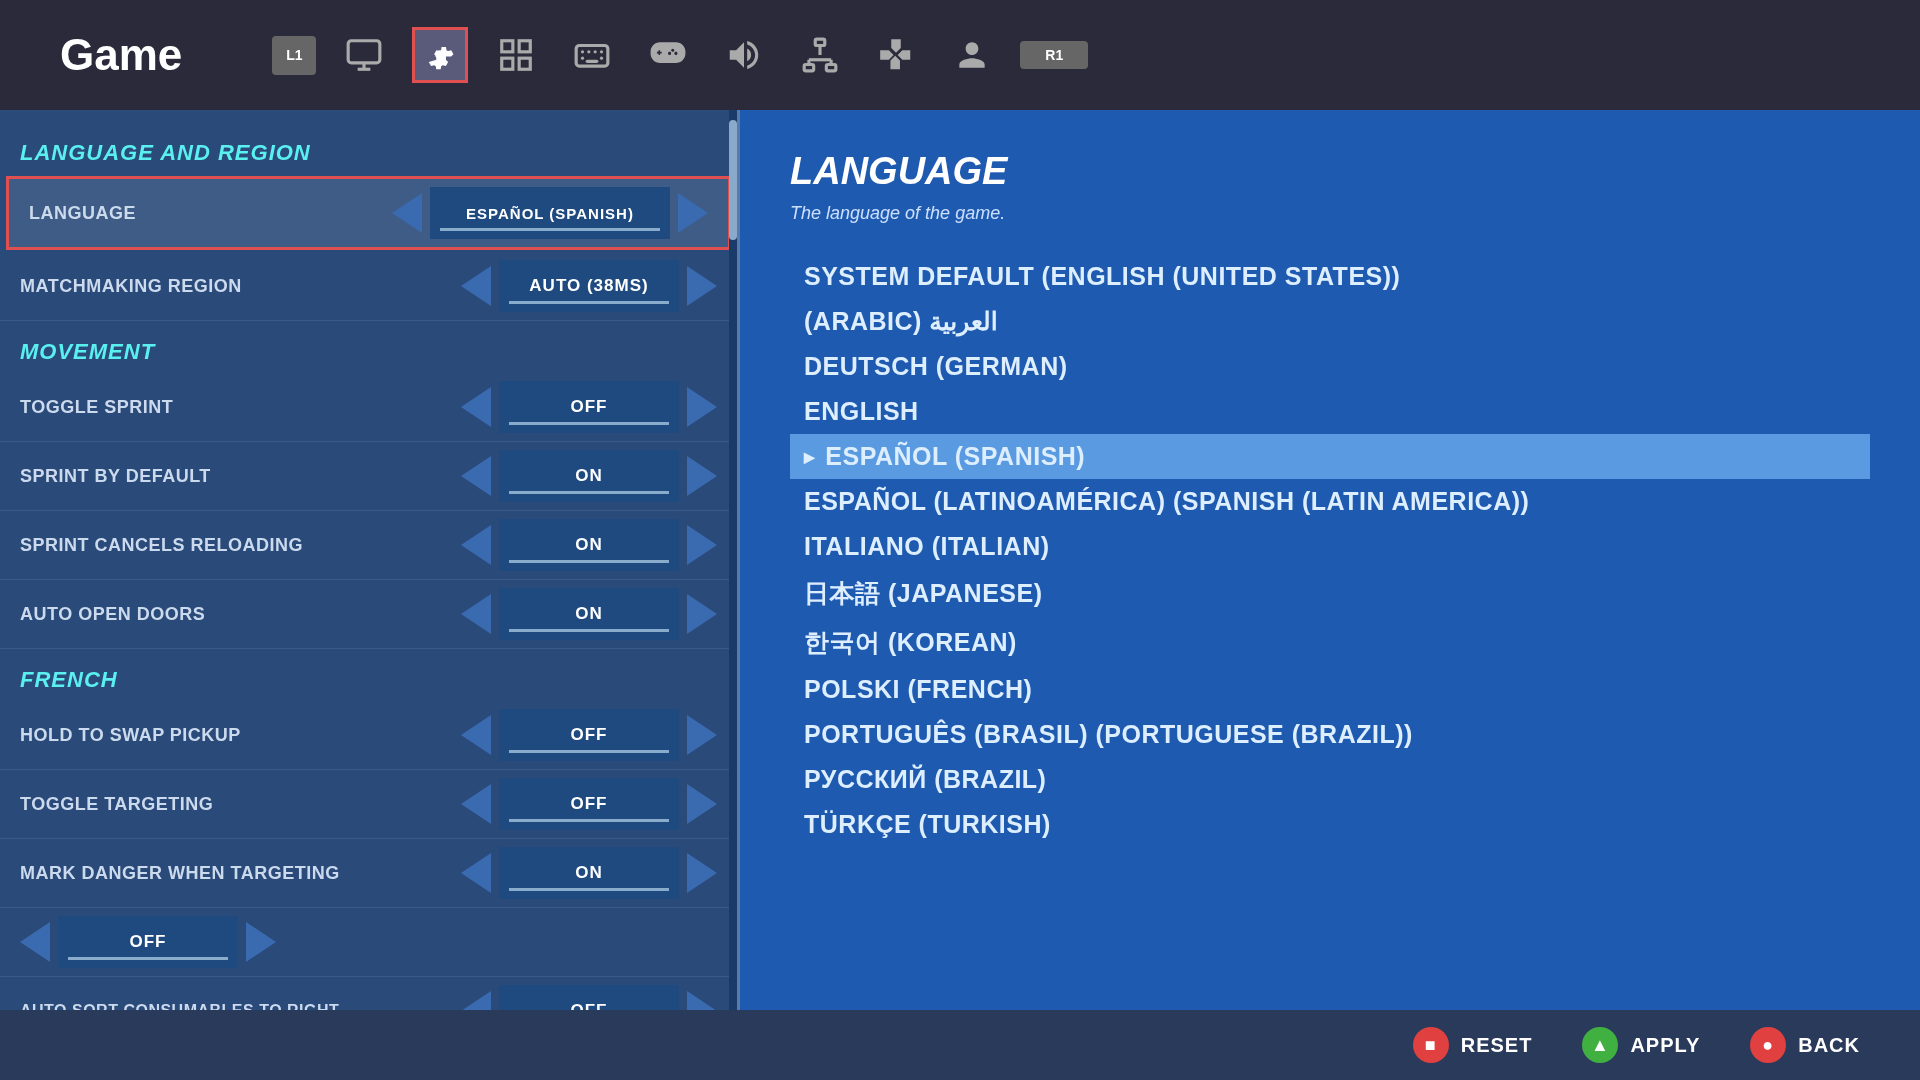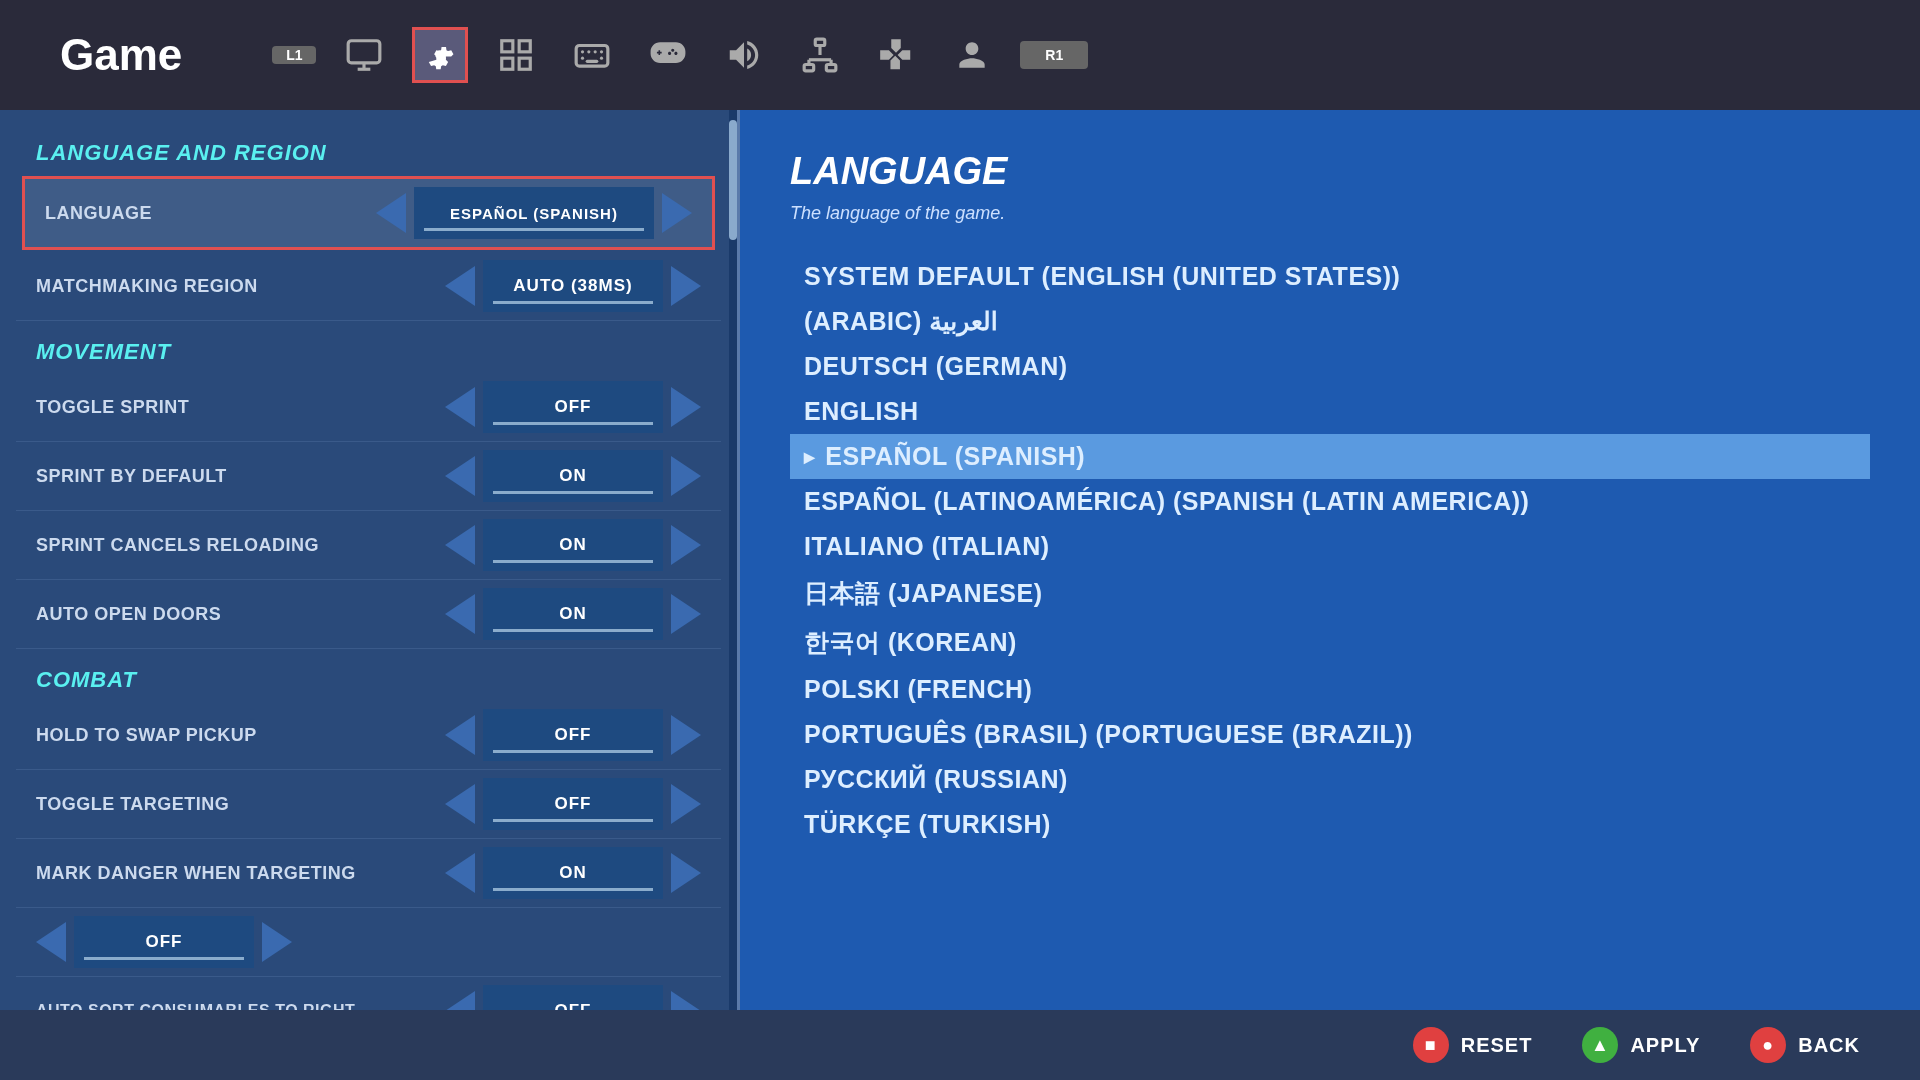--- a/index.html
+++ b/index.html
@@ -58,21 +58,21 @@
     
     .main {
       display: flex;
       height: calc(1080px - 110px - 70px);
     }
 
     
     .left-panel {
       width: 740px;
       background: #2a4a7a;
-      padding: 20px 16px;
+      padding: 20px 0;
       overflow-y: auto;
       border-right: 3px solid #5a7aaa;
       position: relative;
     }
 
     
     .scroll-bar {
       position: absolute;
       right: 0;
       top: 0;
@@ -263,21 +263,21 @@
     .ps-btn-circle { background: #e04040; }
   </style>
 </head>
 <body>
 
 <div class="header">
   <span class="header-title">Game</span>
 
   <div class="nav-icons">
 
-    <div class="nav-icon" style="width:44px;height:18px;background:#666;border-radius:4px;font-size:14px;color:white;font-weight:bold;justify-content:center;">
+    <div class="nav-icon" style="width:44px;height:39px;background:#666;border-radius:4px;font-size:14px;color:white;font-weight:bold;justify-content:center;">
       <span>L1</span>
     </div>
 
     <div class="nav-icon">
       <svg viewBox="0 0 24 24" width="38" height="38" fill="#aaa">
         <rect x="2" y="3" width="20" height="14" rx="2" stroke="#aaa" stroke-width="2" fill="none"></rect>
         <line x1="8" y1="21" x2="16" y2="21" stroke="#aaa" stroke-width="2"></line>
         <line x1="12" y1="17" x2="12" y2="21" stroke="#aaa" stroke-width="2"></line>
       </svg>
     </div>
@@ -434,21 +434,21 @@
           <div class="value-box">
             <span class="value-text">ON</span>
             <div class="value-bar"></div>
           </div>
           <div class="arrow-right" style="width:30px;height:40px;background:#3a6ab0;clip-path:polygon(0% 0%, 100% 50%, 0% 100%);cursor:pointer;"></div>
         </div>
       </div>
     </div>
 
     <div style="margin-top:8px;">
-      <div class="section-header">COMBAT</div>
+      <div class="section-header">FRENCH</div>
 
       <div class="setting-row">
         <span class="setting-label">HOLD TO SWAP PICKUP</span>
         <div class="setting-control">
           <div class="arrow-left" style="width:30px;height:40px;background:#3a6ab0;clip-path:polygon(100% 0%, 0% 50%, 100% 100%);cursor:pointer;"></div>
           <div class="value-box">
             <span class="value-text">OFF</span>
             <div class="value-bar"></div>
           </div>
           <div class="arrow-right" style="width:30px;height:40px;background:#3a6ab0;clip-path:polygon(0% 0%, 100% 50%, 0% 100%);cursor:pointer;"></div>
@@ -513,21 +513,21 @@
       <li class="lang-item">(ARABIC) العربية</li>
       <li class="lang-item">DEUTSCH (GERMAN)</li>
       <li class="lang-item">ENGLISH</li>
       <li class="lang-item selected">ESPAÑOL (SPANISH)</li>
       <li class="lang-item">ESPAÑOL (LATINOAMÉRICA) (SPANISH (LATIN AMERICA))</li>
       <li class="lang-item">ITALIANO (ITALIAN)</li>
       <li class="lang-item">日本語 (JAPANESE)</li>
       <li class="lang-item">한국어 (KOREAN)</li>
       <li class="lang-item">POLSKI (FRENCH)</li>
       <li class="lang-item">PORTUGUÊS (BRASIL) (PORTUGUESE (BRAZIL))</li>
-      <li class="lang-item">РУССКИЙ (RUSSIAN)</li>
+      <li class="lang-item">РУССКИЙ (BRAZIL)</li>
       <li class="lang-item">TÜRKÇE (TURKISH)</li>
     </ul>
   </div>
 </div>
 
 <div class="bottom-bar">
   <div class="bottom-btn">
     <div class="ps-btn ps-btn-square" style="font-size:18px;">■</div>
     <span>RESET</span>
   </div>

